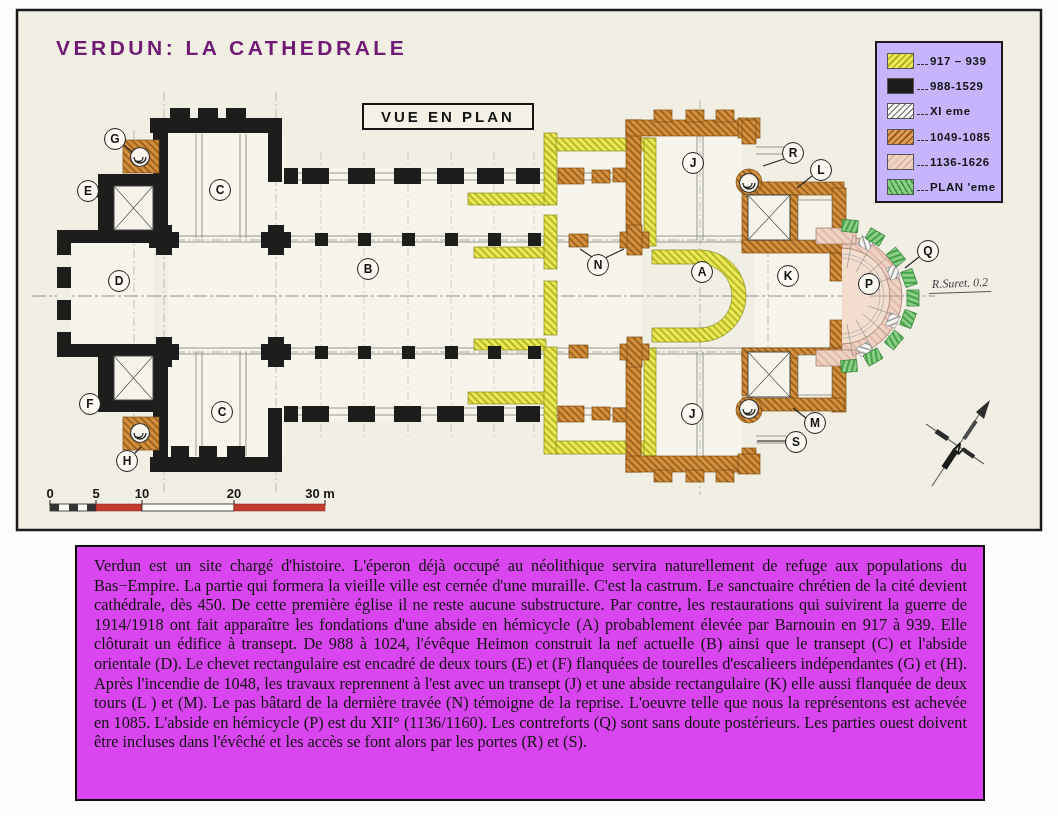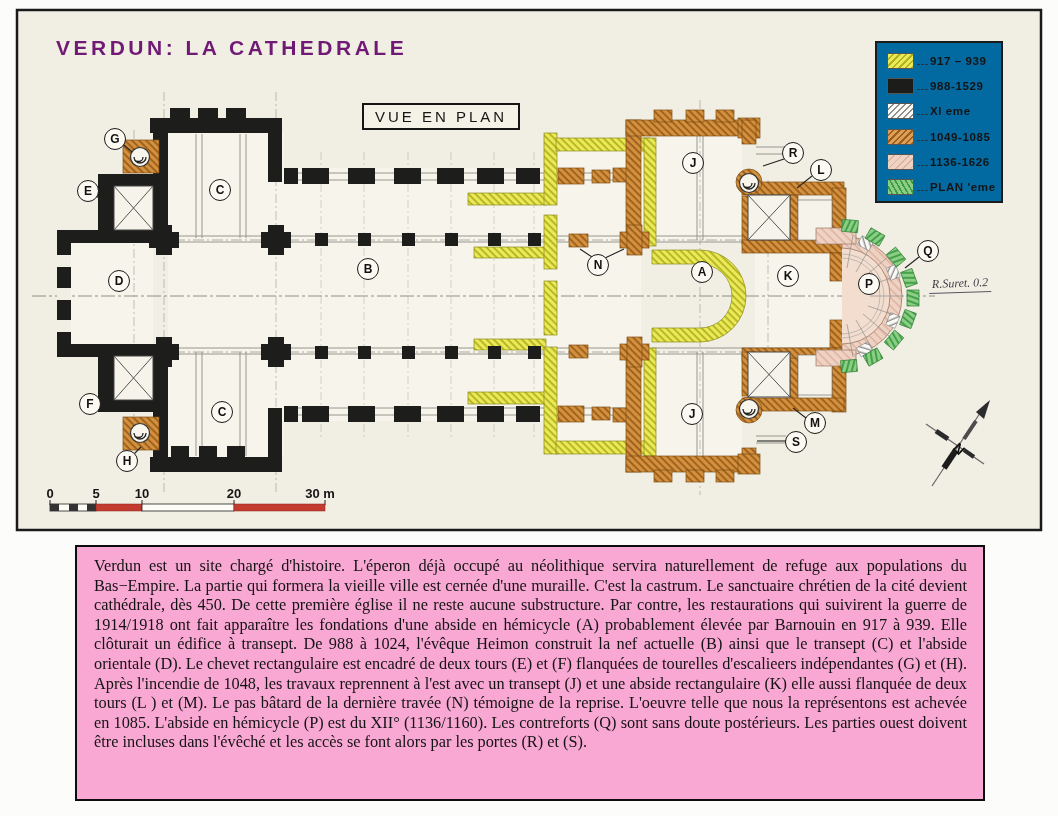--- a/index.html
+++ b/index.html
@@ -2,41 +2,41 @@
 <html><head>
 <meta charset="utf-8">
 <style>
   html,body{margin:0;padding:0;}
   body{width:1058px;height:816px;background:#fcfcfa;position:relative;overflow:hidden;
        font-family:"Liberation Sans",sans-serif;}
   .plan-svg{position:absolute;left:0;top:0;}
   .plan-title{position:absolute;left:56px;top:36px;font-weight:bold;font-size:21px;
        letter-spacing:3.5px;color:#701a75;font-family:"Liberation Sans",sans-serif;}
   .view-box{position:absolute;left:362px;top:103px;border:2px solid #151515;background:#f4f1e6;
-       padding:3px 11px;font-weight:normal;font-size:15px;letter-spacing:3px;color:#151515;}
+       padding:3px 17px;font-weight:bold;font-size:15px;letter-spacing:3px;color:#151515;}
   .legend{position:absolute;left:875px;top:41px;width:128px;height:162px;border:2px solid #1b1b1b;
-       background:#0369a1;box-sizing:border-box;padding:5px 0 0 10px;}
+       background:#c4b5fd;box-sizing:border-box;padding:5px 0 0 10px;}
   .legend-row{height:25.3px;display:flex;align-items:center;}
   .sw{width:27px;height:16px;border:1px solid #555;box-sizing:border-box;flex:none;}
   .sw-yellow{background:repeating-linear-gradient(135deg,#ebe955 0 3px,#b2b324 3px 4.6px);}
   .sw-black{background:#1c1c1a;}
   .sw-gray{background:repeating-linear-gradient(135deg,#fbfaf6 0 3px,#8e8e8e 3px 4.3px);}
   .sw-orange{background:repeating-linear-gradient(135deg,#dd9f55 0 3px,#9c5e1c 3px 4.6px);}
   .sw-pink{background:repeating-linear-gradient(135deg,#eed2c3 0 4px,#ddb09c 4px 5.2px);}
   .sw-green{background:repeating-linear-gradient(60deg,#8cce86 0 3px,#3b9c42 3px 4.6px);}
   .dots{width:11px;border-bottom:1.5px dashed #333;margin:7px 2px 0 3px;flex:none;}
   .legend-label{font-weight:bold;font-size:11.5px;letter-spacing:.6px;color:#141414;white-space:nowrap;}
   .plan-label{position:absolute;width:22px;height:22px;border:1.6px solid #1a1a1a;border-radius:50%;
        background:#fbf9f1;box-sizing:border-box;display:flex;align-items:center;justify-content:center;
        font-weight:bold;font-size:12px;color:#111;}
   .signature{position:absolute;left:929px;top:276px;font-family:"Liberation Serif",serif;
        font-style:italic;font-size:12px;color:#3c3c46;border-bottom:1px solid #55555f;
        padding:0 3px 1px;transform:rotate(-2deg);}
   .text-frame{position:absolute;left:75px;top:545px;width:910px;height:256px;border:2px solid #0d0d0d;
-       background:#f9a8d4;box-sizing:border-box;padding:9px 16px 0 17px;}
+       background:#d946ef;box-sizing:border-box;padding:9px 16px 0 17px;}
   .text-frame p{margin:0;font-family:"Liberation Serif",serif;font-size:16.3px;line-height:19.6px;
        text-align:justify;color:#131313;}
 </style>
 </head>
 <body>
 
 <svg class="plan-svg" width="1058" height="540" viewBox="0 0 1058 540">
   <defs>
     <pattern id="pYellow" width="5" height="5" patternUnits="userSpaceOnUse" patternTransform="rotate(45)">
       <rect width="5" height="5" fill="#ebe955"></rect>

